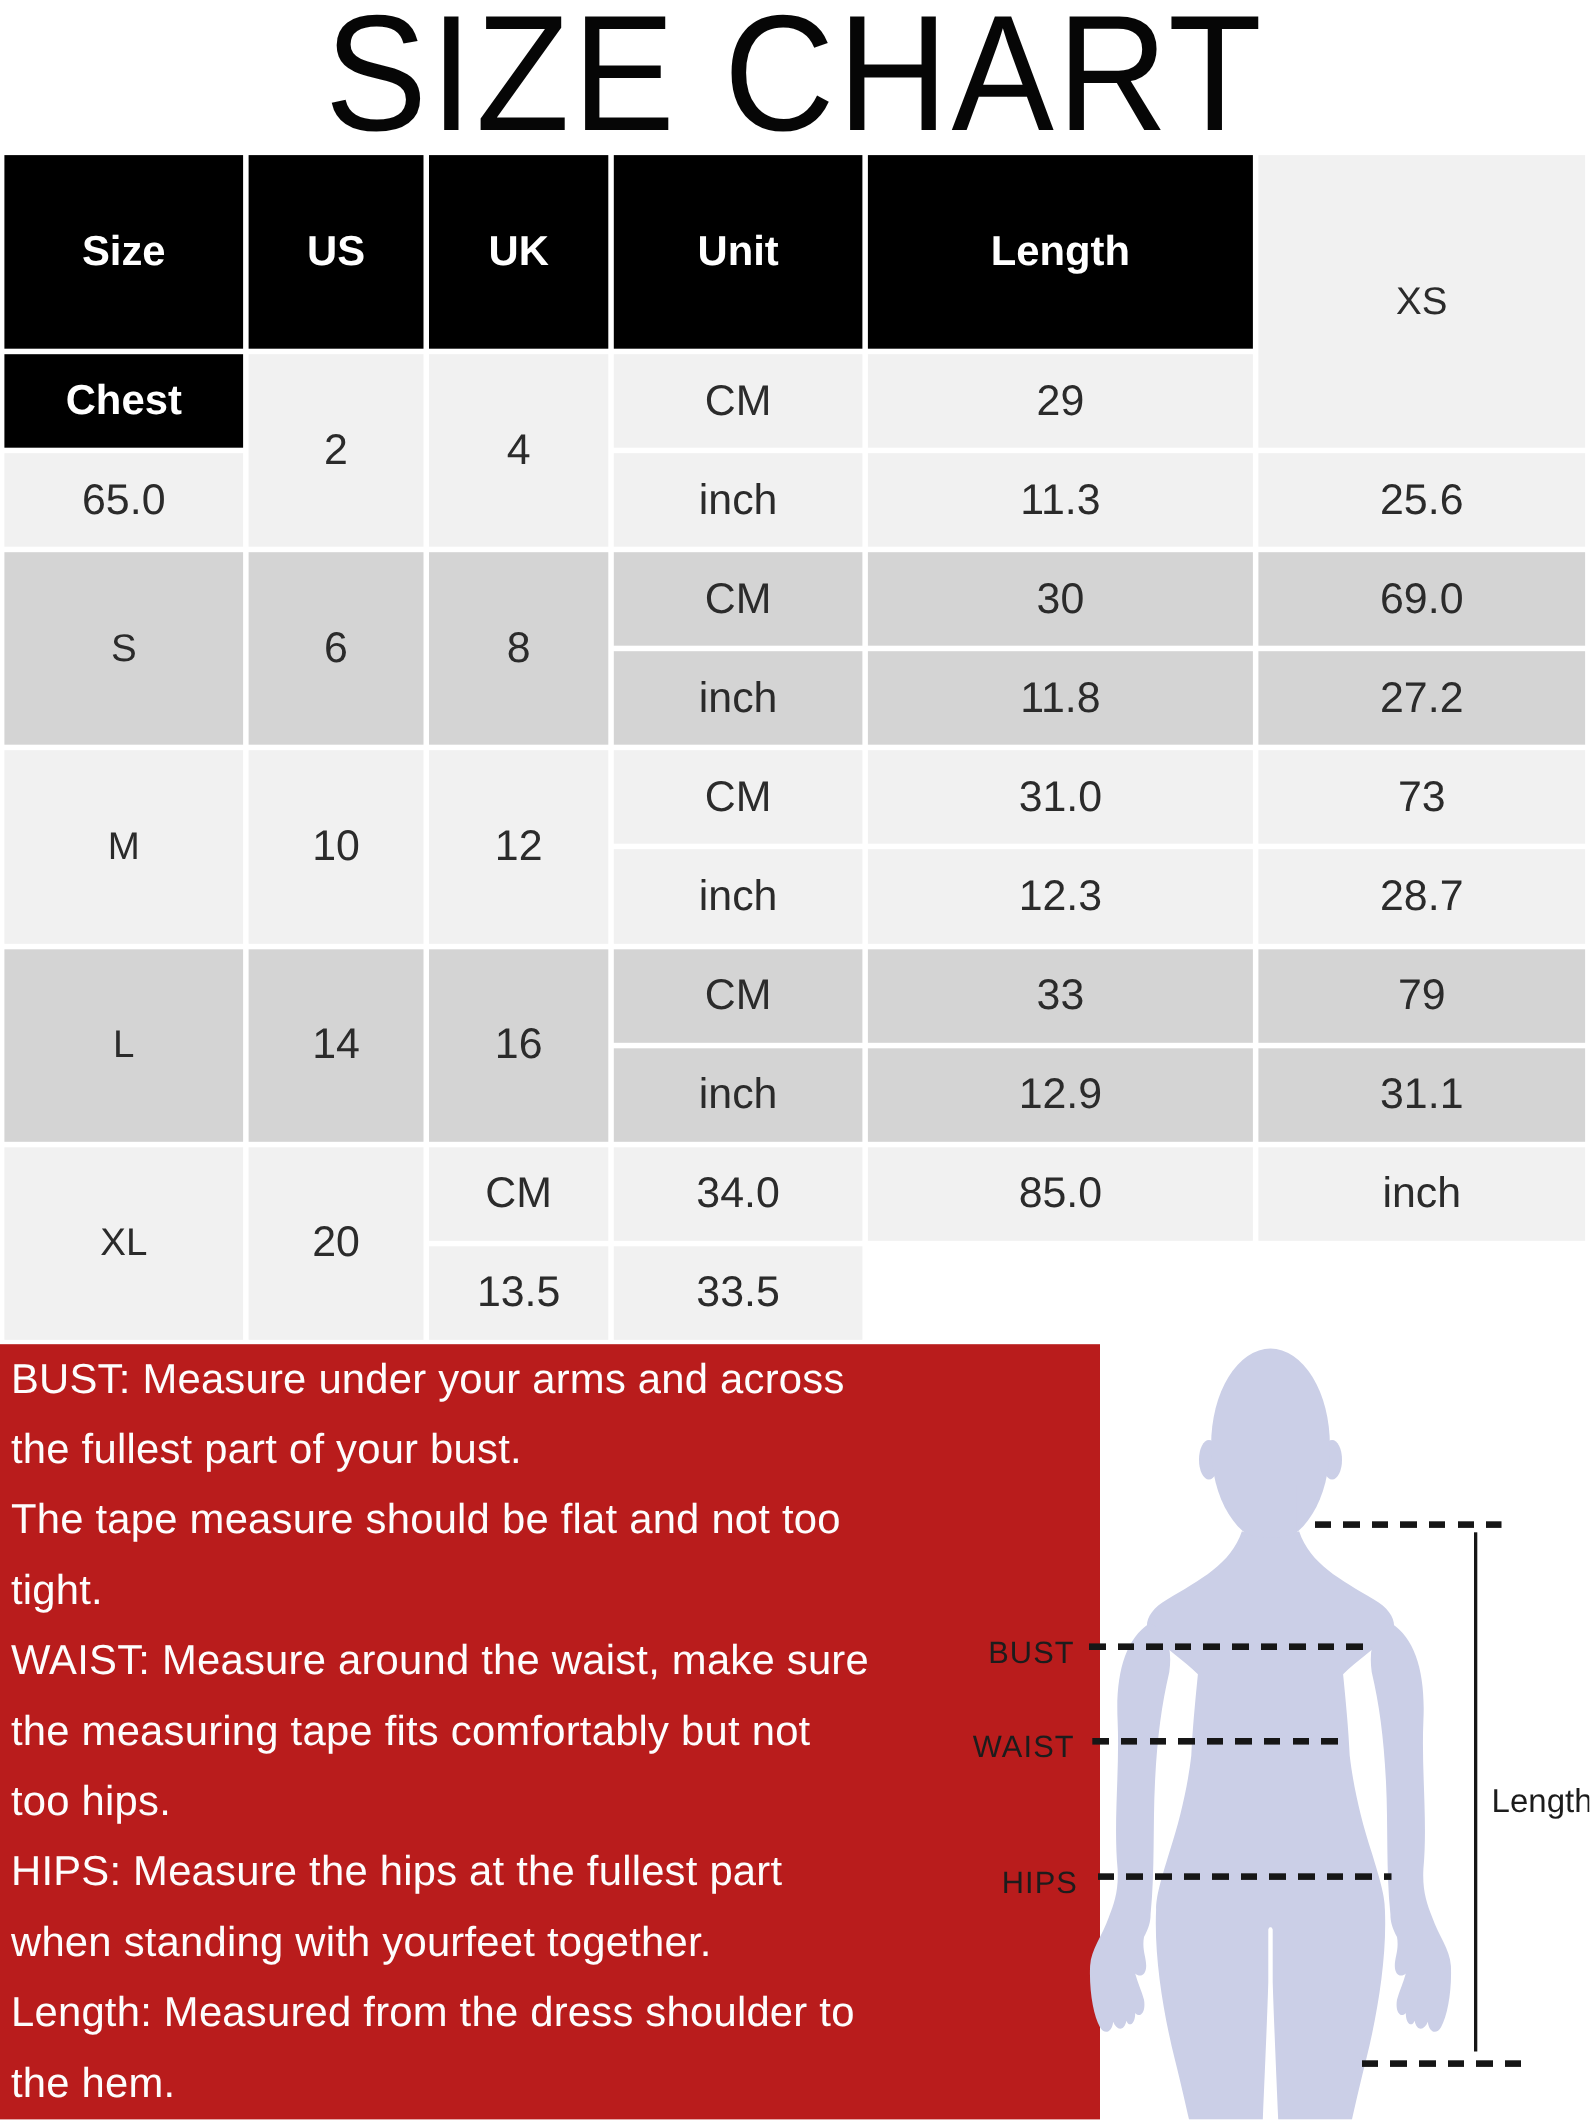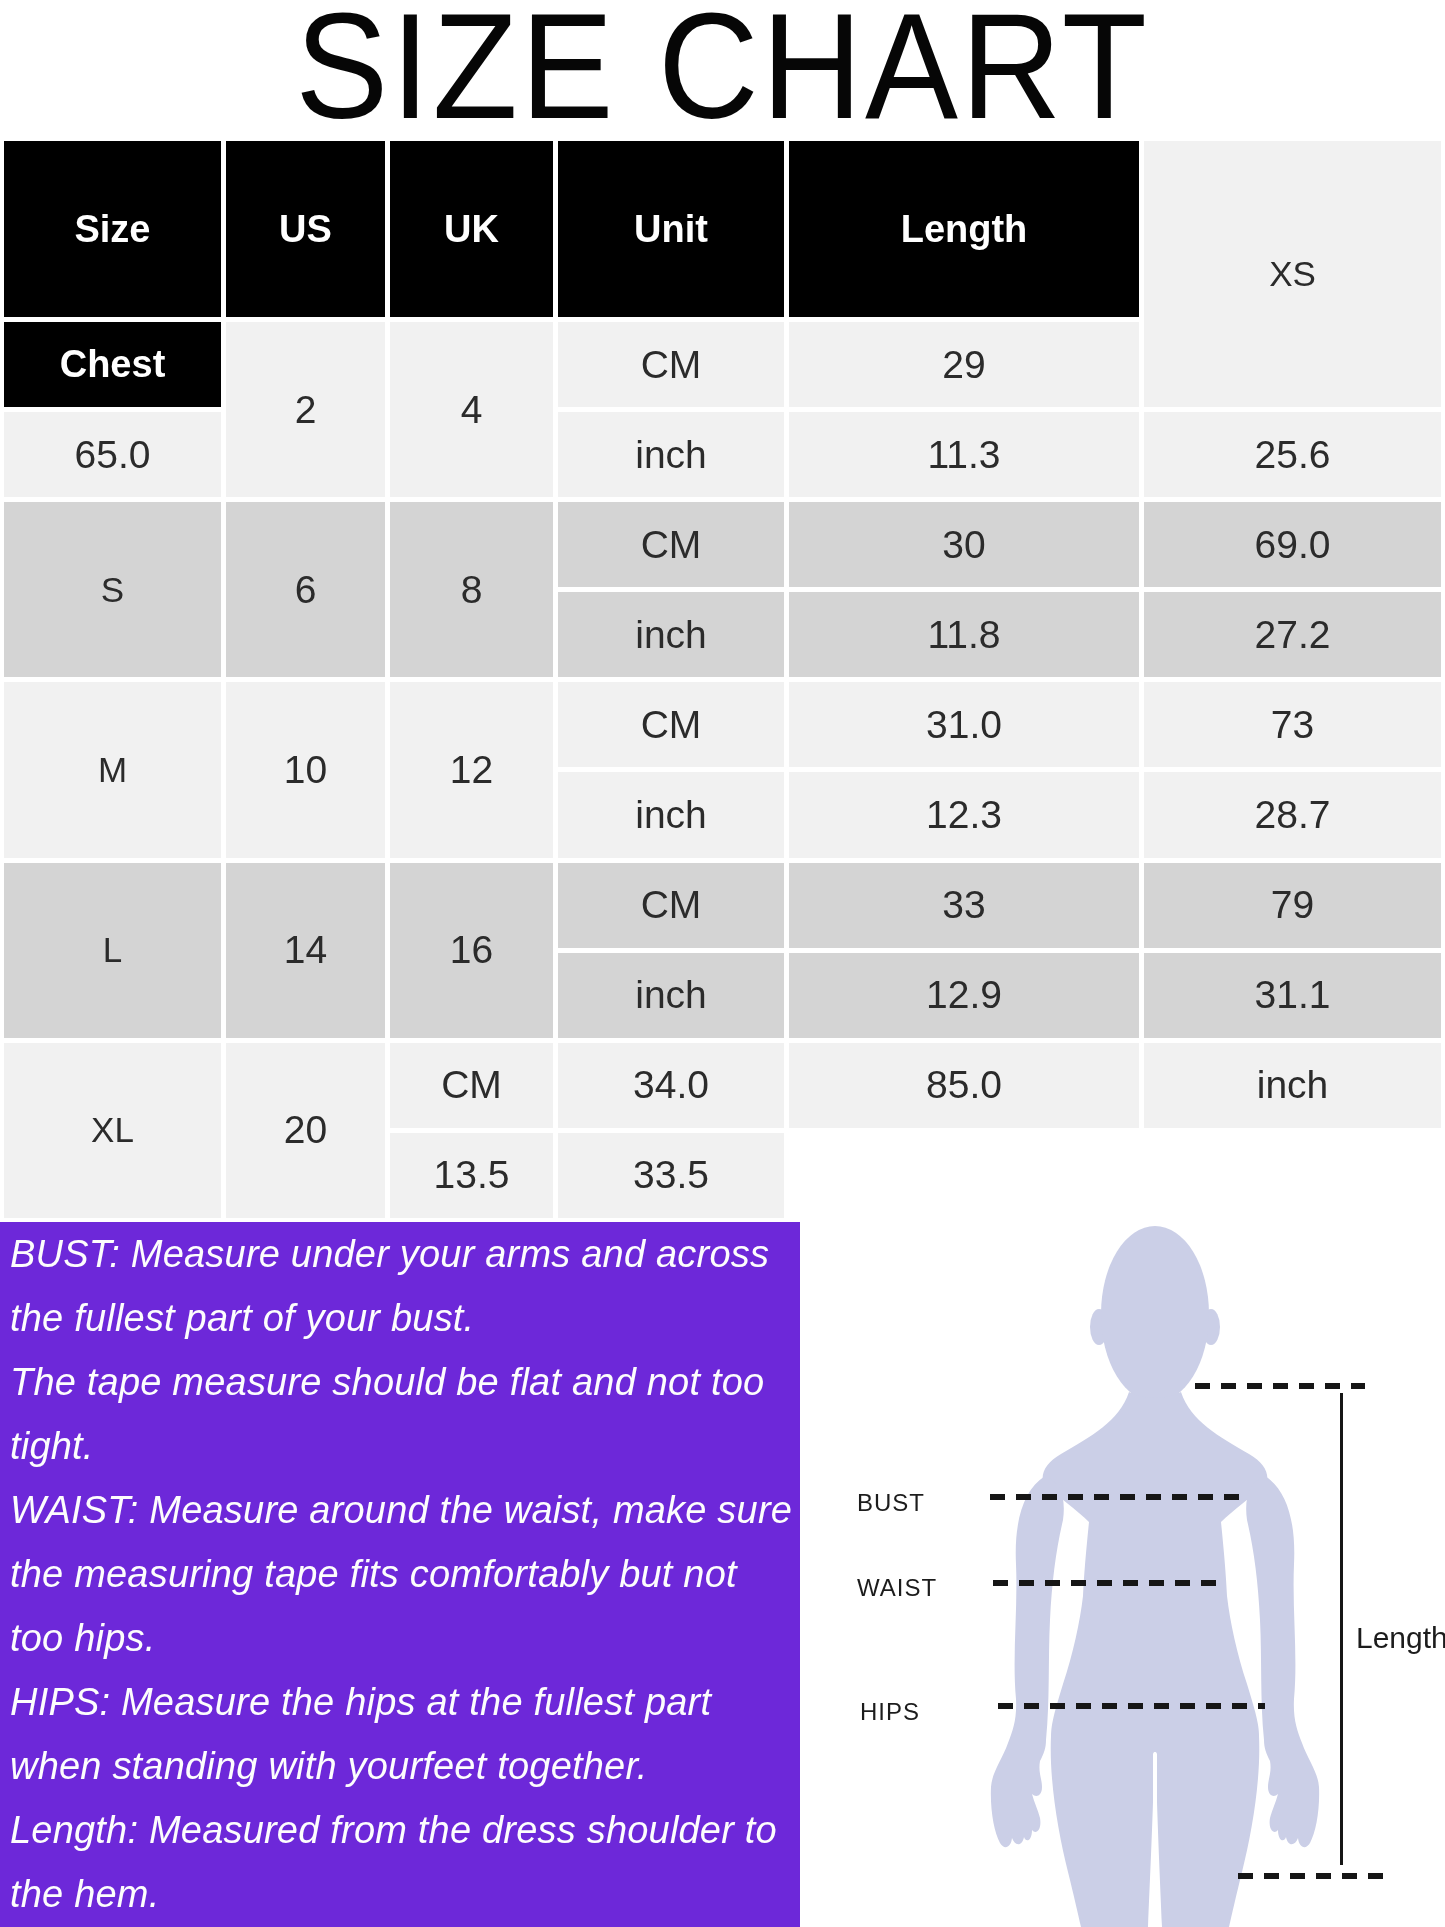--- a/index.html
+++ b/index.html
@@ -30,33 +30,33 @@
   .cell { display:flex; align-items:center; justify-content:center; }
   .th   { background:#000000; color:#ffffff; font-weight:700; font-size:38px; }
   .light{ background:#f1f1f1; }
   .dark { background:#d4d4d4; }
   .span2{ grid-row:span 2; }
   .val  { font-size:39px; color:#2b2b2b; }
   .sizelbl { font-size:35px; color:#2b2b2b; }
 
   
   .info-panel {
-    position:absolute; top:1222px; left:0; width:800px; height:705px;
-    background:#6d28d9; box-sizing:border-box; padding-left:10px; overflow:hidden;font-style:italic;
+    position:absolute; top:1222px; left:0; width:1000px; height:705px;
+    background:#b91c1c; box-sizing:border-box; padding-left:10px; overflow:hidden;
   }
   .info-line {
     color:#fdfdfd; font-size:38px; line-height:64px; white-space:nowrap; letter-spacing:0.2px;
   }
 
   
   .figure-svg { position:absolute; left:865px; top:1222px; width:580px; height:705px; }
 
   .meas-label {
-    position:absolute; color:#1c1c1c; font-size:24px; line-height:28px;
-    width:120px; letter-spacing:1px;
+    position:absolute; color:#1c1c1c; font-size:28px; line-height:28px;
+    width:120px; text-align:right; letter-spacing:1px;
   }
   .length-label { position:absolute; color:#1c1c1c; font-size:30px; line-height:34px; }
 
   .dash-line {
     position:absolute; height:6px;
     background:repeating-linear-gradient(90deg, #161616 0 15px, transparent 15px 26px);
   }
   .length-line { position:absolute; left:1340px; top:1393px; width:3px; height:472px; background:#161616; }
 </style>
 </head>

